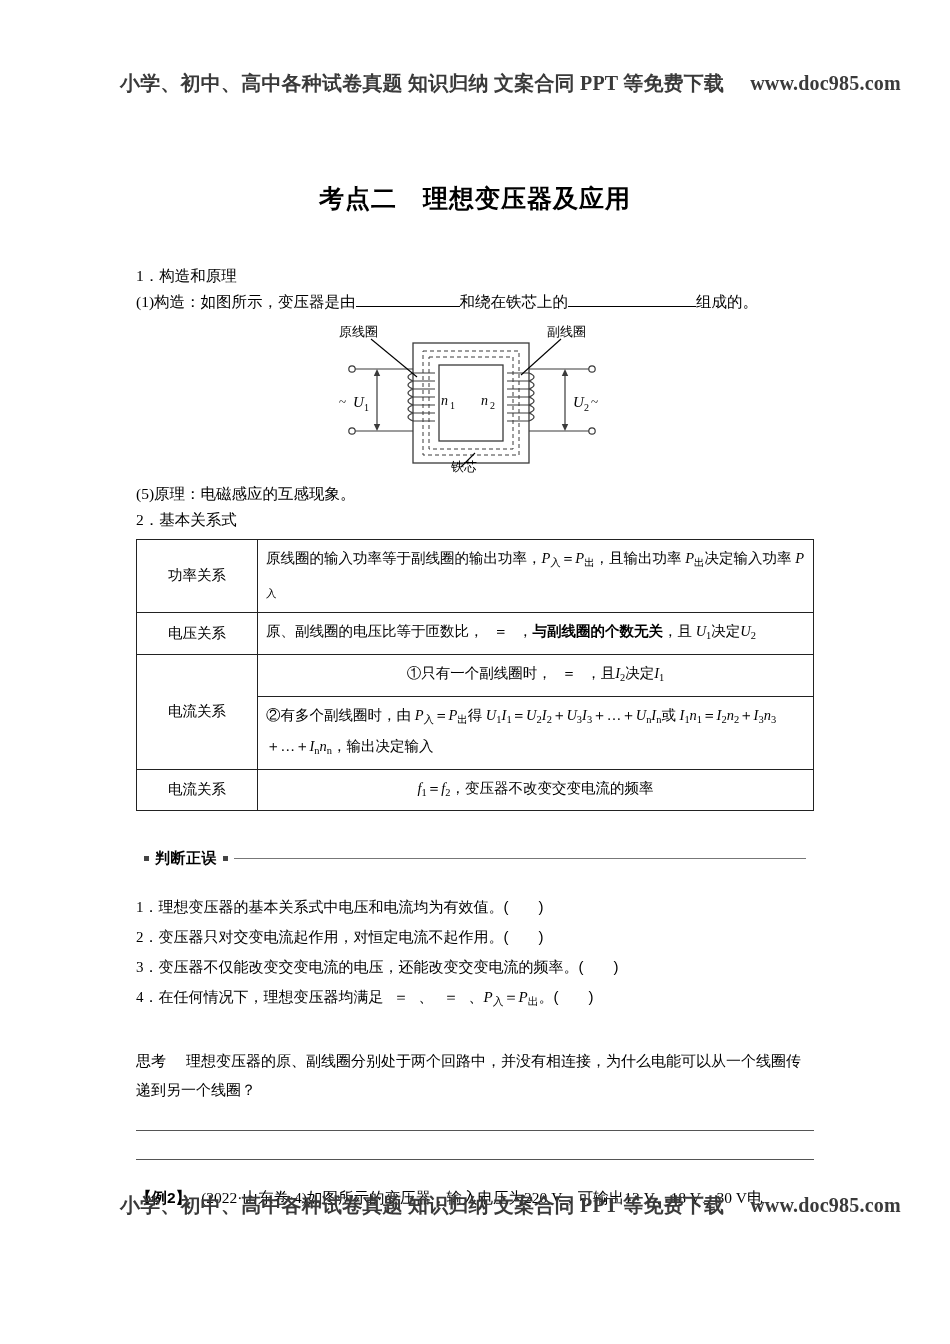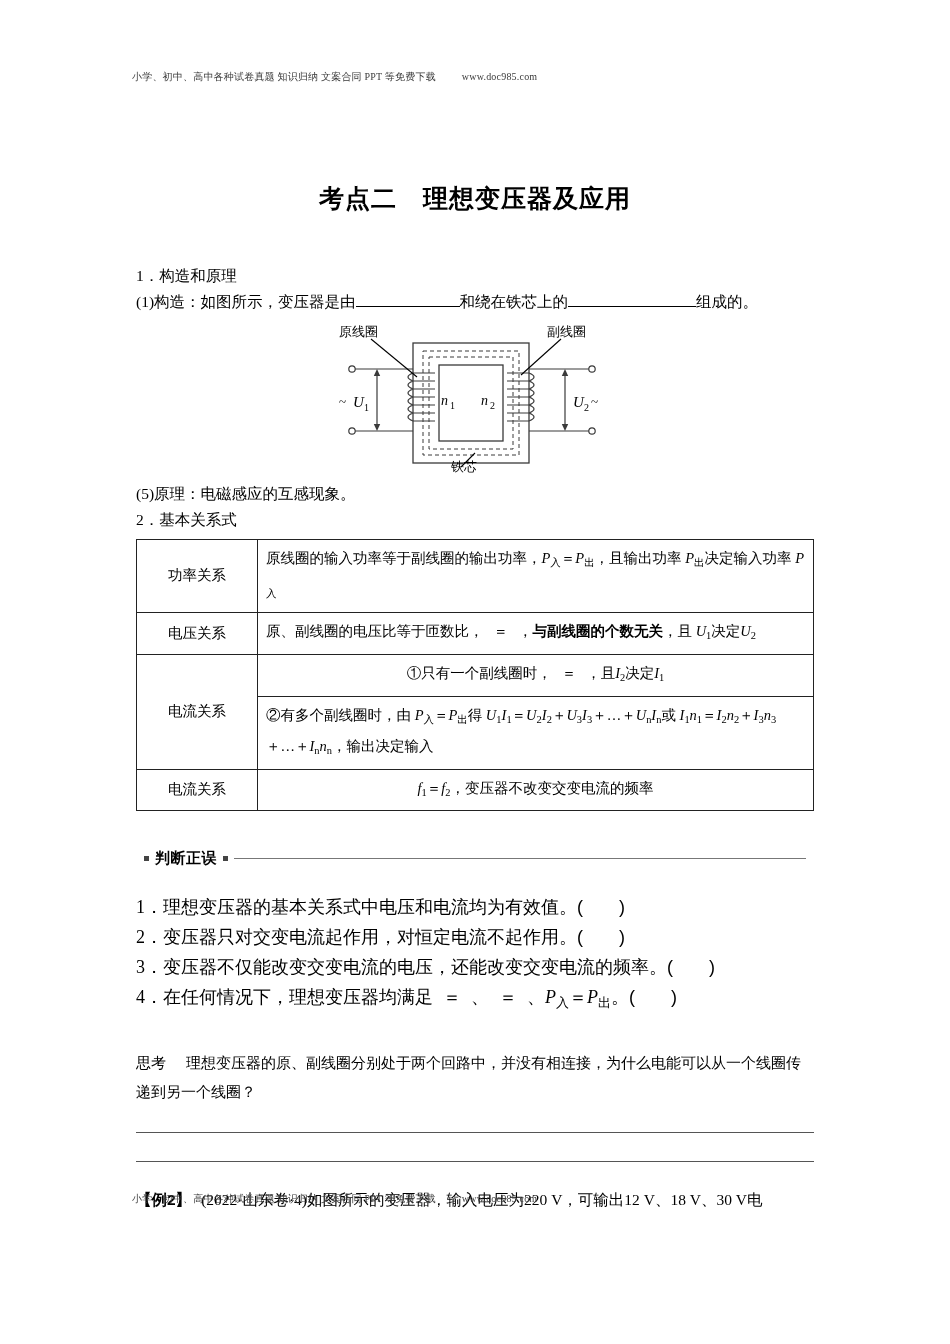--- a/index.html
+++ b/index.html
@@ -22,26 +22,27 @@
   .content {
     position: absolute;
     left: 136px;
     top: 0;
     width: 678px;
   }
 
   
   .watermark {
     position: absolute;
-    left: 132px;
+    left: 120px;
     width: 678px;
-    font-size: 10px;
+    font-size: 20px;
     color: #3a3a3a;
     letter-spacing: 0.2px;
     white-space: nowrap;
+    font-weight: bold;
   }
   .watermark .wm-cn { font-family: "Liberation Serif", "DejaVu Serif", serif; }
   .watermark .wm-url {
     font-family: "Liberation Serif", "DejaVu Serif", serif;
     margin-left: 26px;
   }
   .wm-top { top: 70px; }
   .wm-bottom { top: 1192px; }
 
   
@@ -116,21 +117,21 @@
     font-family: "Liberation Sans", "DejaVu Sans", sans-serif;
     letter-spacing: 0.5px;
     white-space: nowrap;
   }
   .judge-rule {
     flex: 1 1 auto;
     height: 1px;
     background: #777;
   }
   .judge-item {
-    font-size: 18px;
+    font-size: 15px;
     line-height: 30px;
     font-family: "Liberation Sans", "DejaVu Sans", sans-serif;
     margin: 0;
   }
   .judge-item .num {
     font-family: "Liberation Serif", "DejaVu Serif", serif;
   }
 
   
   .think {

